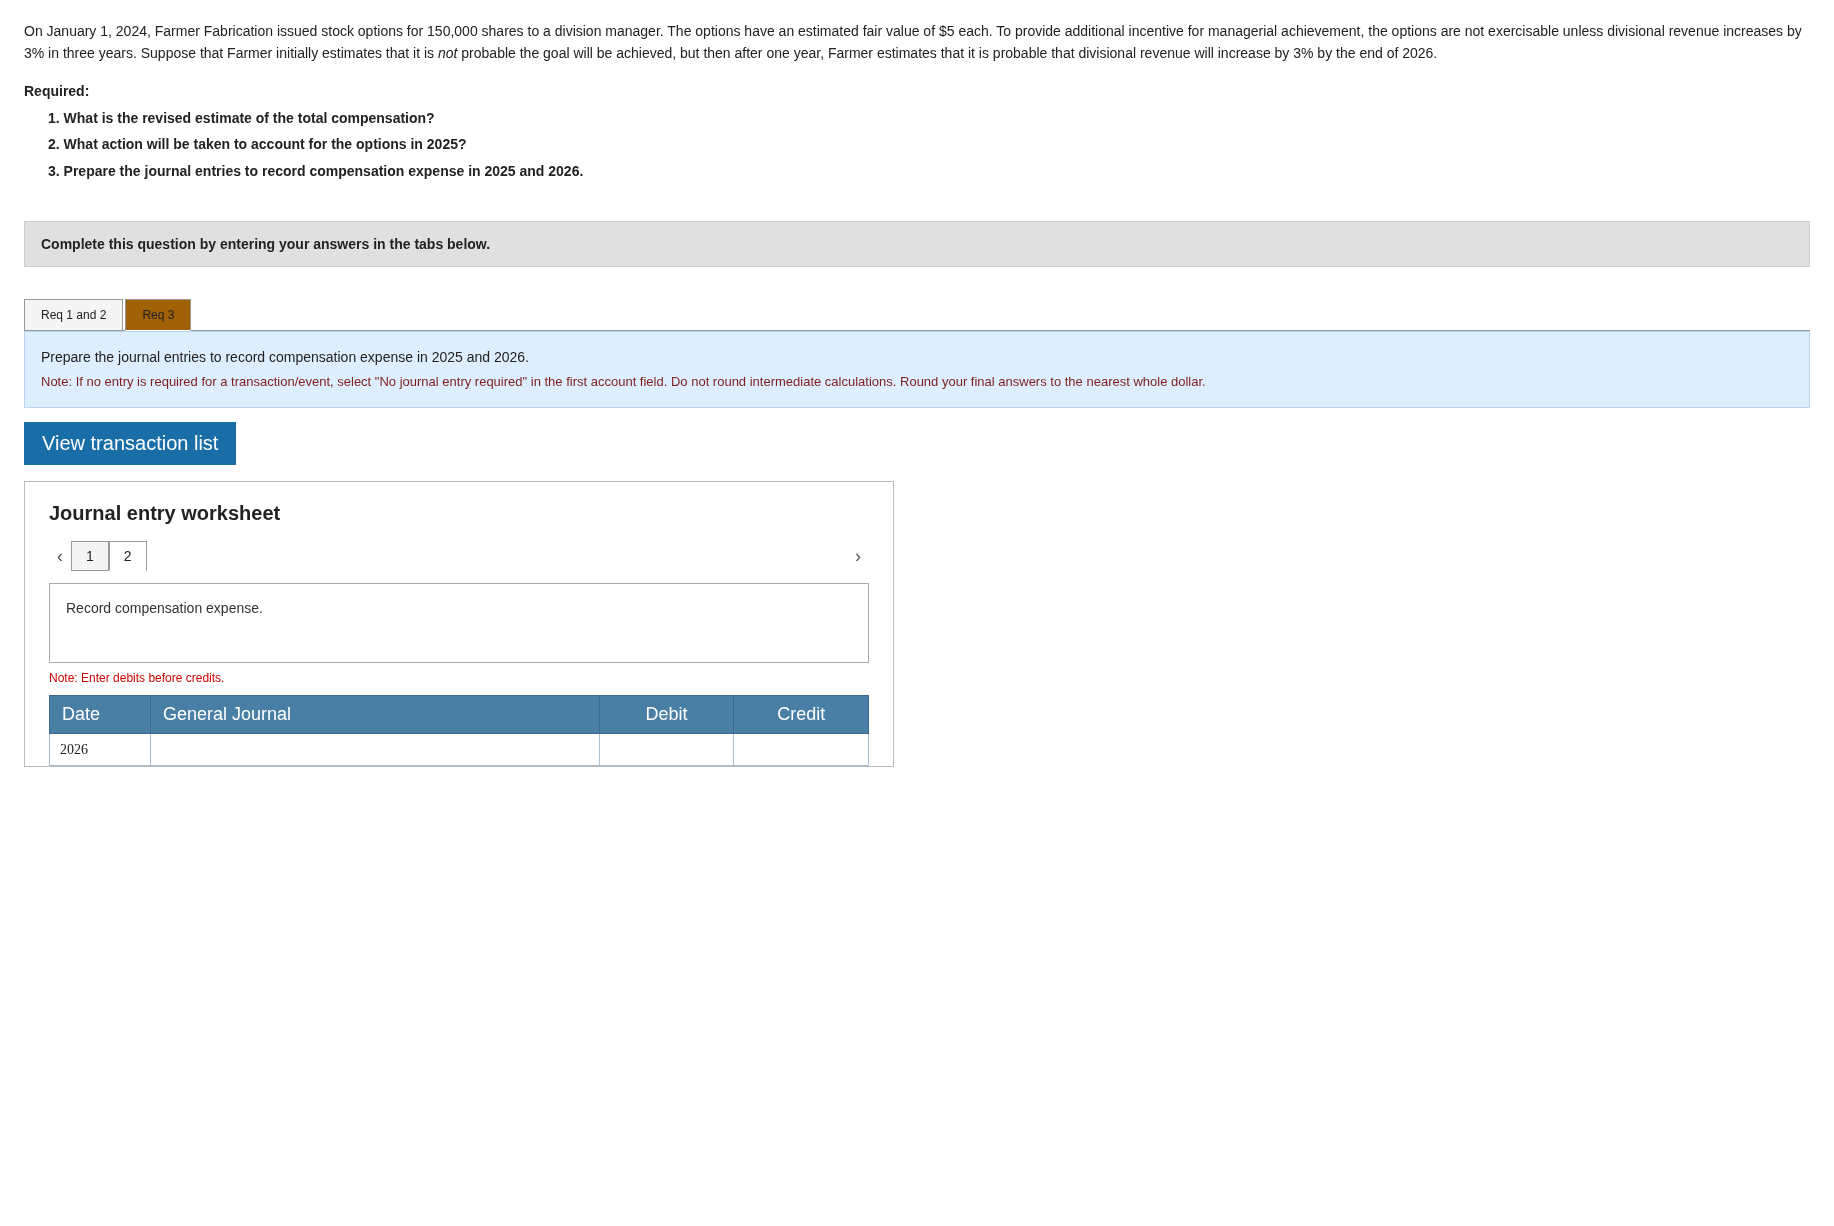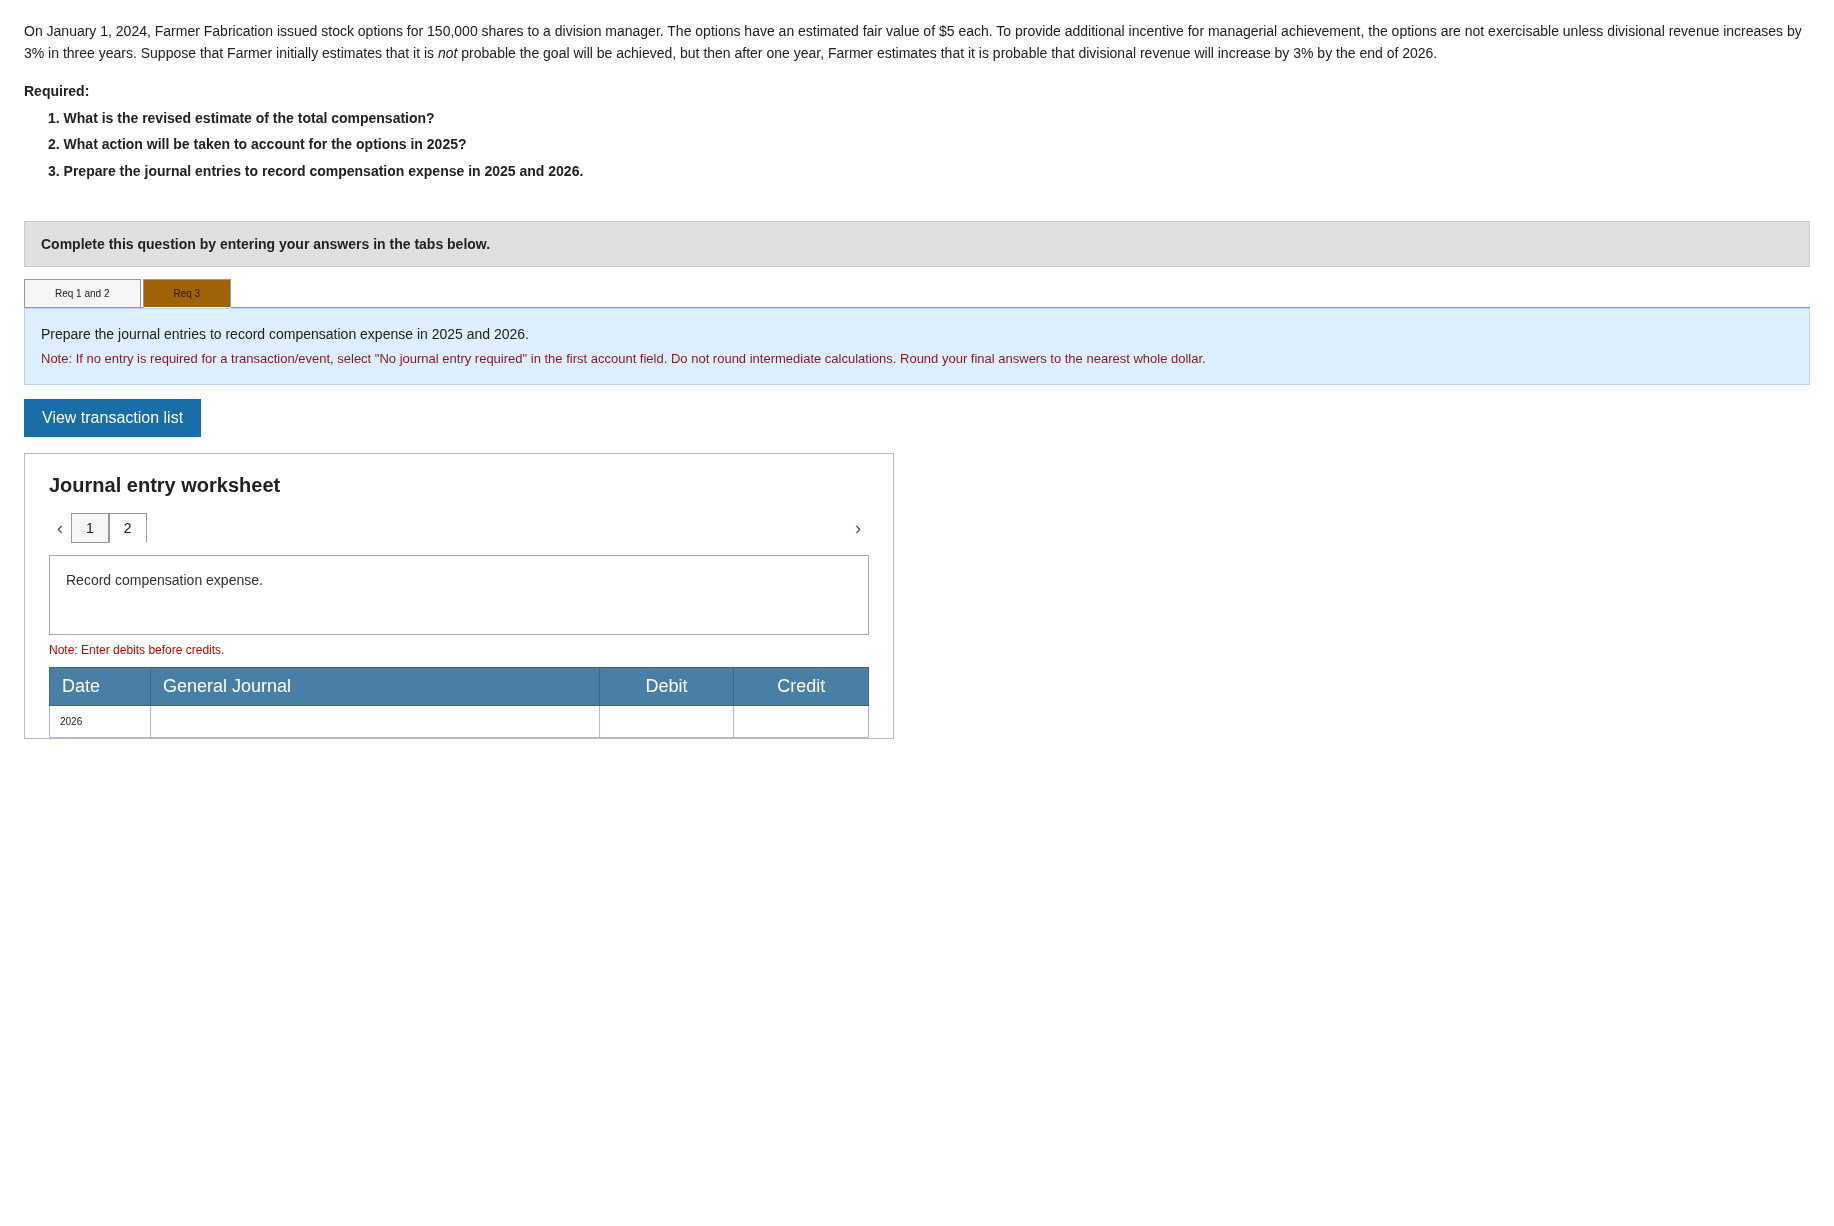--- a/index.html
+++ b/index.html
@@ -44,27 +44,28 @@
       border: 1px solid #ccc;
       margin-top: 39px;
     }
     .tabs-wrapper {
       margin-top: 12px;
       border-bottom: 1px solid #999;
       display: flex;
       gap: 0;
     }
     .tab {
-      padding: 8px 30px;
+      padding: 8px 16px;
       border: 1px solid #999;
       border-bottom: none;
       cursor: pointer;
-      font-size: 10px;
+      font-size: 12px;
       background: #f5f5f5;
       margin-right: 2px;
+      margin-top: 20px;
     }
     .tab.active {
       background: #a16207;
       border-bottom: 1px solid #fff;
       margin-bottom: -1px;
       font-weight: normal;
     }
     .instruction-box {
       background: #ddeeff;
       border: 1px solid #b8d4ee;
@@ -78,21 +79,21 @@
     }
     .instruction-box .note-text {
       color: #7f1d1d;
       font-size: 13px;
     }
     .view-transaction-btn {
       background: #1a6ea8;
       color: #fff;
       border: none;
       padding: 10px 18px;
-      font-size: 16px;
+      font-size: 20px;
       cursor: pointer;
       margin: 14px 0 16px 0;
       display: inline-block;
     }
     .worksheet-card {
       border: 1px solid #bbb;
       padding: 20px 24px 0 24px;
       max-width: 870px;
     }
     .worksheet-title {
@@ -163,21 +164,22 @@
     .journal-table tbody tr {
       background: #fff;
     }
     .journal-table tbody td {
       border: 1px solid #aabdd0;
       padding: 0;
       height: 32px;
     }
     .journal-table tbody td.date-cell {
       padding: 6px 10px;
-      font-size: 10px;
+      font-size: 14px;
+      font-family: Liberation Serif, serif;
     }
     .journal-table tbody td input {
       width: 100%;
       height: 100%;
       border: none;
       outline: none;
       padding: 6px 10px;
       font-size: 14px;
       background: transparent;
     }

